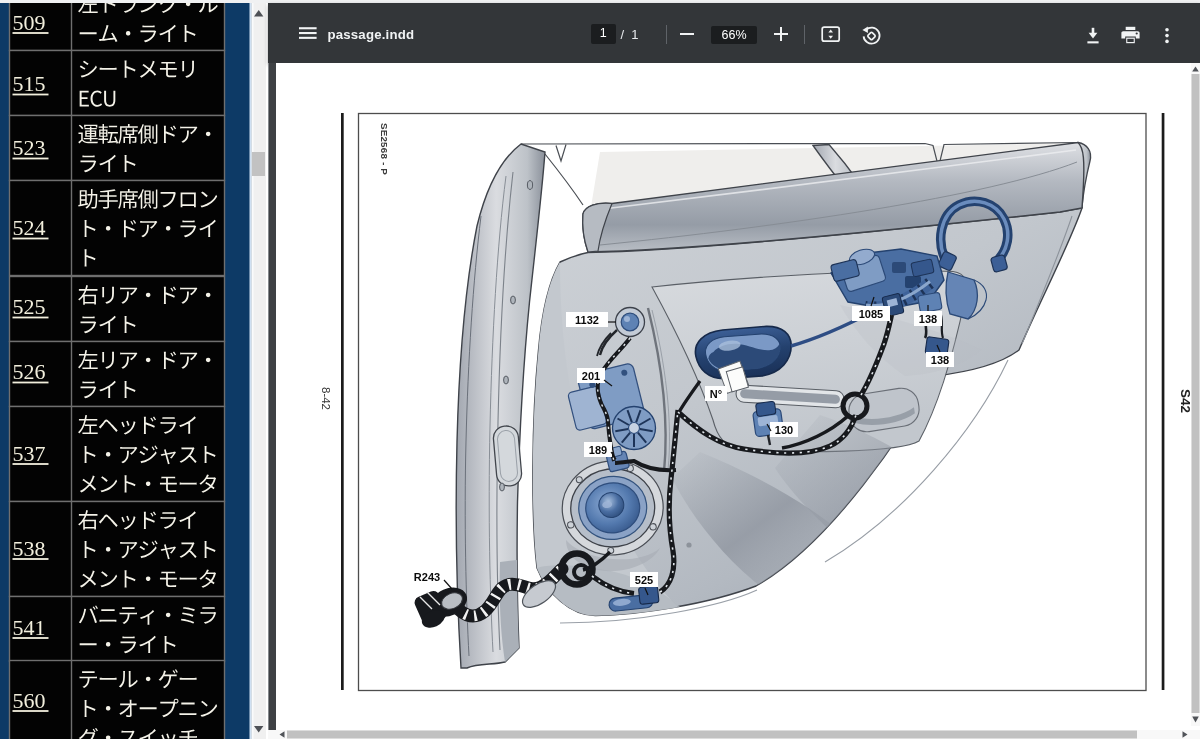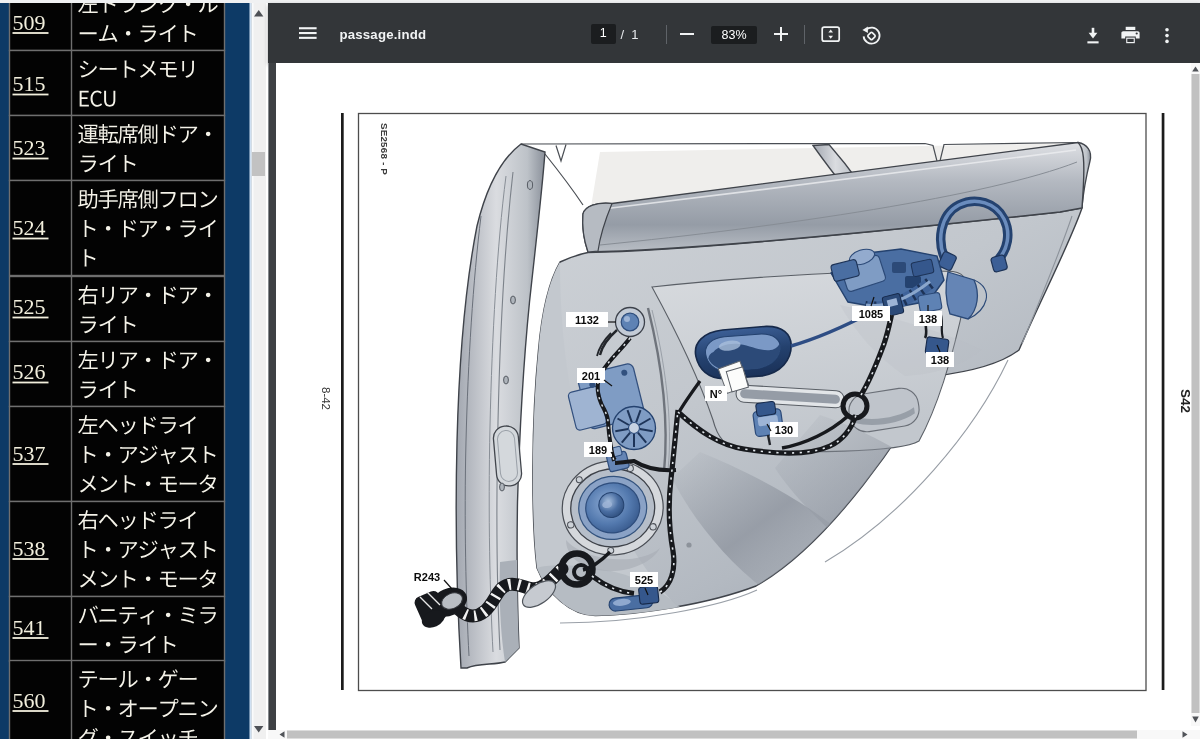--- a/index.html
+++ b/index.html
@@ -287,26 +287,26 @@
     <div style="left:0;top:0;width:1200px;height:2.5px;background:#f0f1f2"></div>
     <div style="left:266px;top:2.5px;width:1.5px;height:736.5px;background:#fff"></div>
     <div style="position:absolute;left:267.5px;top:2.5px;width:932.5px;height:60.5px;background:#333639;box-shadow:0 2px 4px rgba(0,0,0,.35)">
       <svg width="22" height="18" viewBox="0 0 22 18" style="position:absolute;left:29px;top:22.5px">
         <g fill="#f1f3f4">
           <rect x="2" y="2.2" width="17.6" height="2.1"></rect>
           <rect x="2" y="7.0" width="17.6" height="2.1"></rect>
           <rect x="2" y="11.8" width="17.6" height="2.1"></rect>
         </g>
       </svg>
-      <div style="position:absolute;left:72px;top:24px;font:600 13.2px 'Liberation Sans',sans-serif;color:#f1f3f4;letter-spacing:.2px">passage.indd</div>
+      <div style="position:absolute;left:60px;top:24px;font:600 13.2px 'Liberation Sans',sans-serif;color:#f1f3f4;letter-spacing:.2px">passage.indd</div>
       <div style="position:absolute;left:323.5px;top:21.5px;width:24.5px;height:19.5px;background:#1b1d1f;border-radius:2px;color:#fff;font:12.5px 'Liberation Sans',sans-serif;text-align:center;line-height:19.5px">1</div>
       <div style="position:absolute;left:353px;top:24px;font:13px 'Liberation Sans',sans-serif;color:#e8eaed">/&nbsp;&nbsp;1</div>
       <div style="position:absolute;left:398px;top:22px;width:1px;height:19px;background:#5f6368"></div>
       <div style="position:absolute;left:412.5px;top:30.5px;width:14px;height:2px;background:#f1f3f4"></div>
-      <div style="position:absolute;left:443.5px;top:23px;width:46px;height:18.5px;background:#1b1d1f;border-radius:2px;color:#fff;font:12.5px 'Liberation Sans',sans-serif;text-align:center;line-height:18.5px">83%</div>
+      <div style="position:absolute;left:443.5px;top:23px;width:46px;height:18.5px;background:#1b1d1f;border-radius:2px;color:#fff;font:12.5px 'Liberation Sans',sans-serif;text-align:center;line-height:18.5px">66%</div>
       <svg width="16" height="16" viewBox="0 0 16 16" style="position:absolute;left:505px;top:23.5px">
         <g fill="#f1f3f4">
           <rect x="1" y="7" width="14" height="2"></rect>
           <rect x="7" y="1" width="2" height="14"></rect>
         </g>
       </svg>
       <div style="position:absolute;left:536px;top:22px;width:1px;height:19px;background:#5f6368"></div>
       <svg width="20" height="17" viewBox="0 0 20 17" style="position:absolute;left:553.5px;top:23px">
         <rect x="1.2" y="1.2" width="17" height="14" rx="2" fill="none" stroke="#f1f3f4" stroke-width="1.7"></rect>
         <path d="M9.7,3.6 L12,6.6 L7.4,6.6 Z" fill="#f1f3f4"></path>

